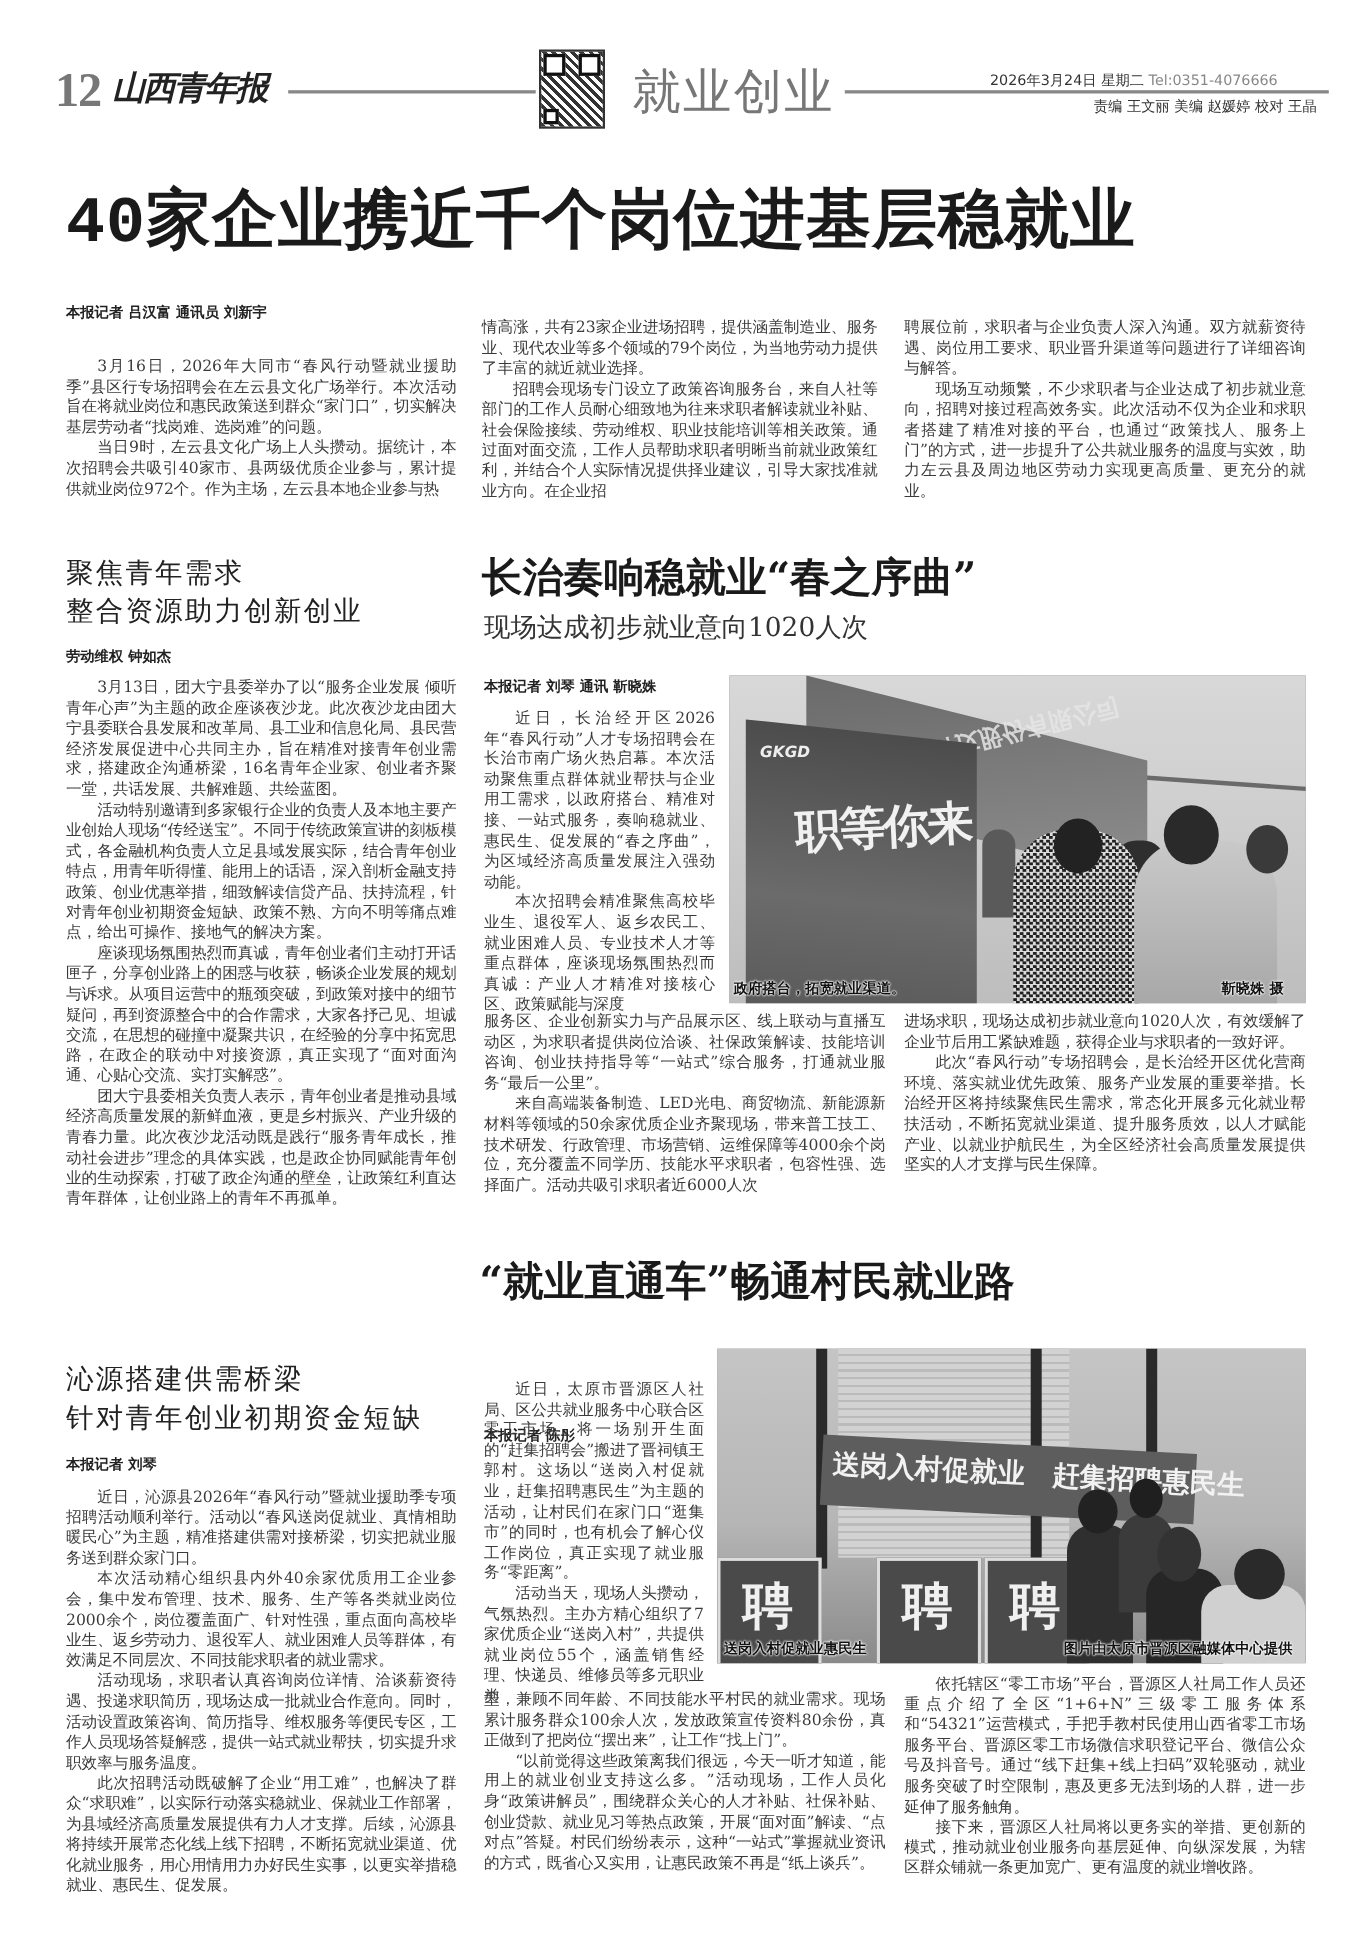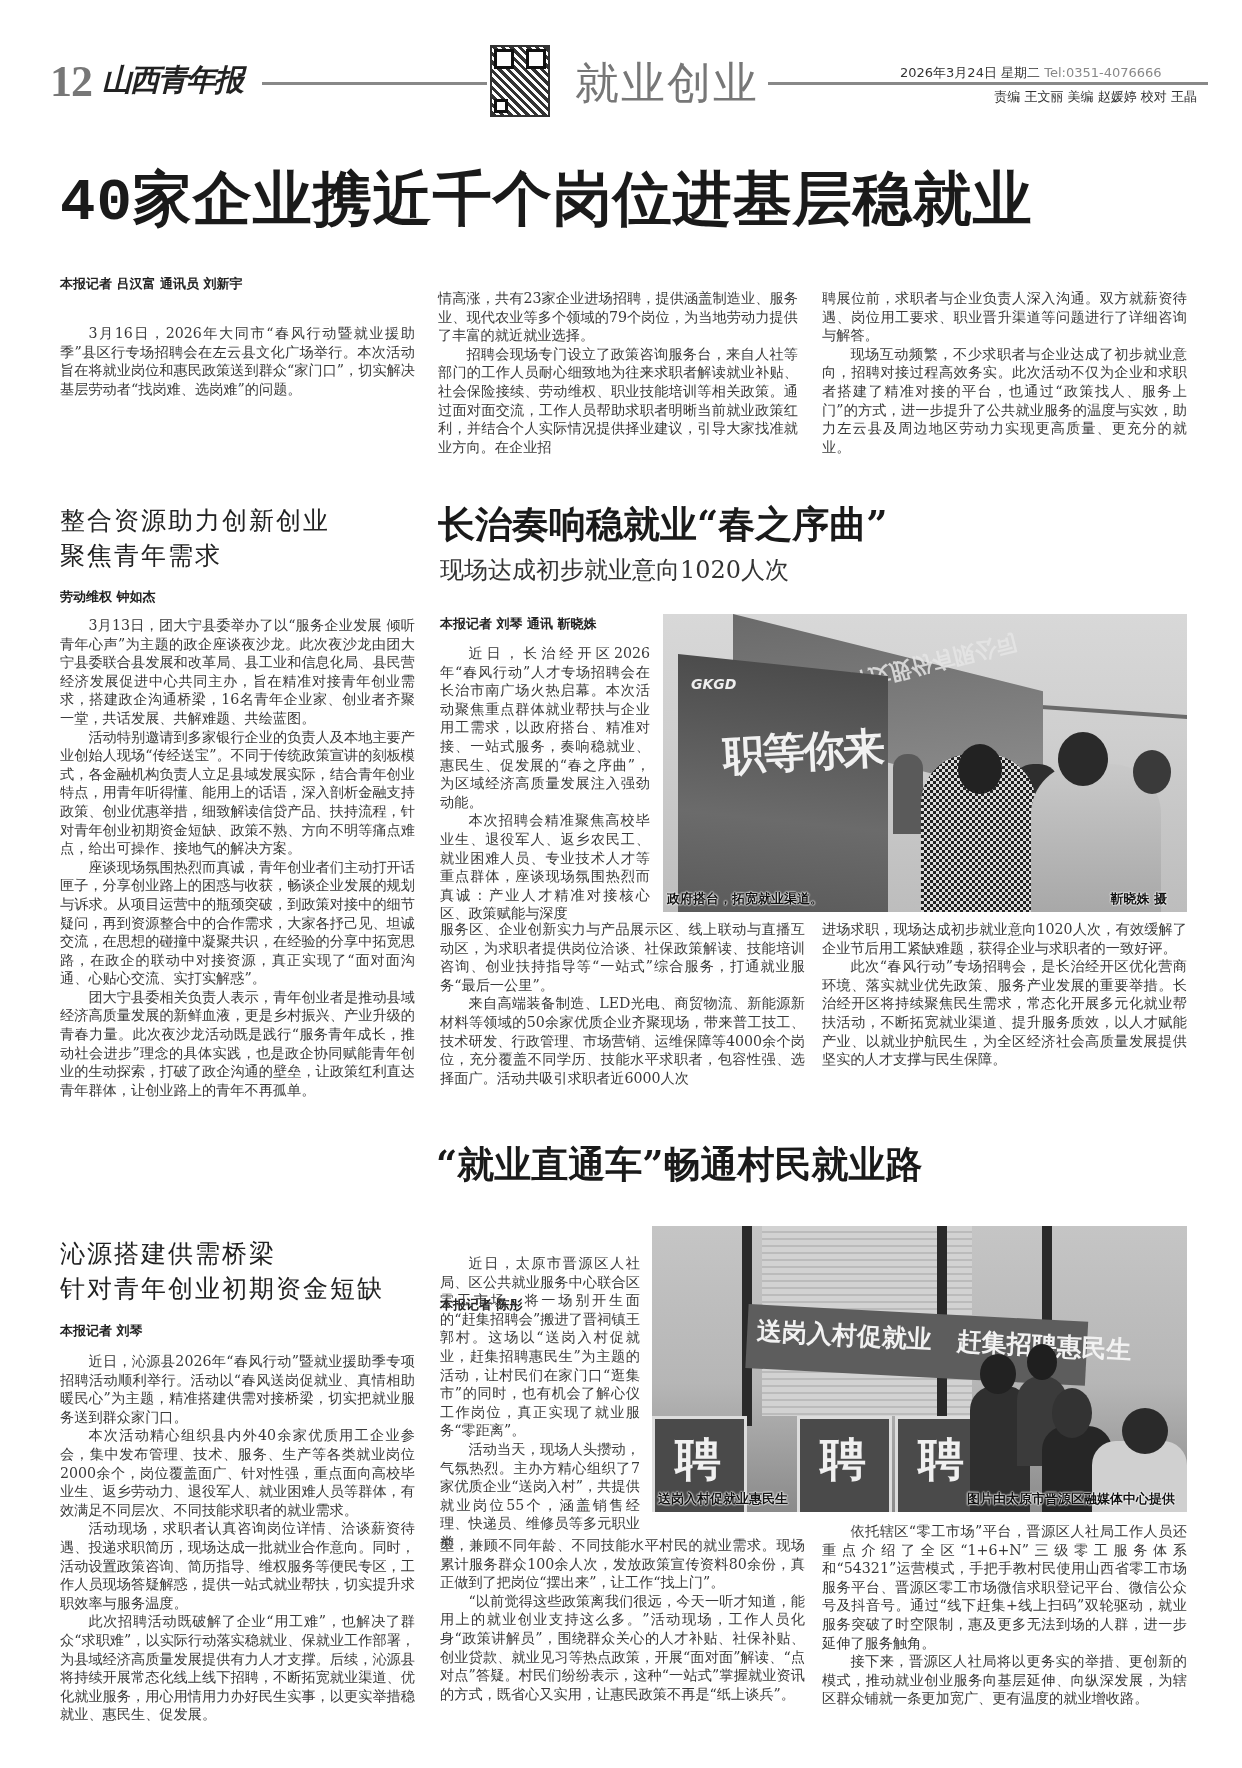--- a/index.html
+++ b/index.html
@@ -89,33 +89,34 @@
     <span class="tel">Tel:0351-4076666</span>
   </div>
   <div class="credits">责编 王文丽 美编 赵媛婷 校对 王晶</div>
 </header>
 
 <h1 class="headline-main">40家企业携近千个岗位进基层稳就业</h1>
 <div class="byline" style="left:60px; top:275px;">本报记者 吕汉富 通讯员 刘新宇</div>
 
 <div class="col col1a">
   <p>3月16日，2026年大同市“春风行动暨就业援助季”县区行专场招聘会在左云县文化广场举行。本次活动旨在将就业岗位和惠民政策送到群众“家门口”，切实解决基层劳动者“找岗难、选岗难”的问题。</p>
+  <p>当日9时，左云县文化广场上人头攒动。据统计，本次招聘会共吸引40家市、县两级优质企业参与，累计提供就业岗位972个。作为主场，左云县本地企业参与热</p>
 </div>
 <div class="col col1b">
   <p class="cont">情高涨，共有23家企业进场招聘，提供涵盖制造业、服务业、现代农业等多个领域的79个岗位，为当地劳动力提供了丰富的就近就业选择。</p>
   <p>招聘会现场专门设立了政策咨询服务台，来自人社等部门的工作人员耐心细致地为往来求职者解读就业补贴、社会保险接续、劳动维权、职业技能培训等相关政策。通过面对面交流，工作人员帮助求职者明晰当前就业政策红利，并结合个人实际情况提供择业建议，引导大家找准就业方向。在企业招</p>
 </div>
 <div class="col col1c">
   <p class="cont">聘展位前，求职者与企业负责人深入沟通。双方就薪资待遇、岗位用工要求、职业晋升渠道等问题进行了详细咨询与解答。</p>
   <p>现场互动频繁，不少求职者与企业达成了初步就业意向，招聘对接过程高效务实。此次活动不仅为企业和求职者搭建了精准对接的平台，也通过“政策找人、服务上门”的方式，进一步提升了公共就业服务的温度与实效，助力左云县及周边地区劳动力实现更高质量、更充分的就业。</p>
 </div>
 
 <div class="sub-head" style="left:60px; top:503px;">
+  <div>聚焦青年需求</div>
   <div>整合资源助力创新创业</div>
-  <div>聚焦青年需求</div>
 </div>
 <div class="byline" style="left:60px; top:588px;">劳动维权 钟如杰</div>
 <div class="col left-col" style="top:616px;">
   <p>3月13日，团大宁县委举办了以“服务企业发展 倾听青年心声”为主题的政企座谈夜沙龙。此次夜沙龙由团大宁县委联合县发展和改革局、县工业和信息化局、县民营经济发展促进中心共同主办，旨在精准对接青年创业需求，搭建政企沟通桥梁，16名青年企业家、创业者齐聚一堂，共话发展、共解难题、共绘蓝图。</p>
   <p>活动特别邀请到多家银行企业的负责人及本地主要产业创始人现场“传经送宝”。不同于传统政策宣讲的刻板模式，各金融机构负责人立足县域发展实际，结合青年创业特点，用青年听得懂、能用上的话语，深入剖析金融支持政策、创业优惠举措，细致解读信贷产品、扶持流程，针对青年创业初期资金短缺、政策不熟、方向不明等痛点难点，给出可操作、接地气的解决方案。</p>
   <p>座谈现场氛围热烈而真诚，青年创业者们主动打开话匣子，分享创业路上的困惑与收获，畅谈企业发展的规划与诉求。从项目运营中的瓶颈突破，到政策对接中的细节疑问，再到资源整合中的合作需求，大家各抒己见、坦诚交流，在思想的碰撞中凝聚共识，在经验的分享中拓宽思路，在政企的联动中对接资源，真正实现了“面对面沟通、心贴心交流、实打实解惑”。</p>
   <p>团大宁县委相关负责人表示，青年创业者是推动县域经济高质量发展的新鲜血液，更是乡村振兴、产业升级的青春力量。此次夜沙龙活动既是践行“服务青年成长，推动社会进步”理念的具体实践，也是政企协同赋能青年创业的生动探索，打破了政企沟通的壁垒，让政策红利直达青年群体，让创业路上的青年不再孤单。</p>
 </div>
 
 <div class="sub-head" style="left:60px; top:1236px;">

